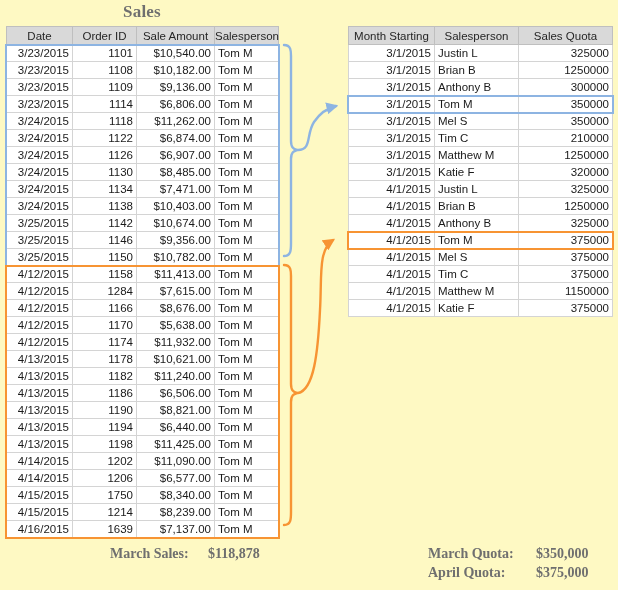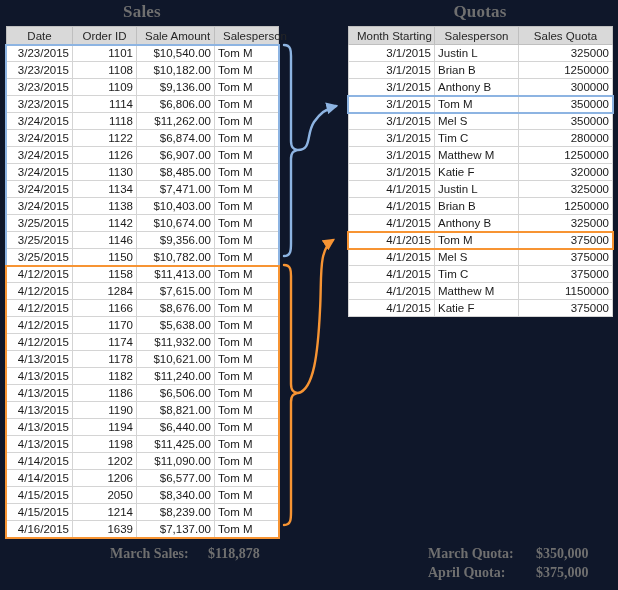--- a/index.html
+++ b/index.html
@@ -4,21 +4,21 @@
 <style>
   html, body {
     margin: 0;
     padding: 0;
     background: #000000;
   }
   #page {
     position: relative;
     width: 618px;
     height: 590px;
-    background: #0f172a;
+    background: #fef9c3;
     overflow: hidden;
     font-family: "Liberation Sans", sans-serif;
   }
 
   
   .panel-title {
     position: absolute;
     color: #6f6f6f;
     font-family: "Liberation Serif", serif;
     font-weight: bold;
@@ -39,21 +39,21 @@
     color: #1a1a1a;
     table-layout: fixed;
   }
   .sheet th {
     background: #d9d9d9;
     color: #262626;
     font-weight: normal;
     font-size: 11.5px;
     text-align: center;
     height: 17px;
-    padding: 0 8px;
+    padding: 0 0;
     border: 1px solid #bfbfbf;
     white-space: nowrap;
   }
   .sheet td {
     height: 16px;
     padding: 0 3px;
     border: 1px solid #d4d4d4;
     white-space: nowrap;
     overflow: hidden;
   }
@@ -114,21 +114,20 @@
   .summary-label { display: inline-block; width: 98px; }
   .summary-value { display: inline-block; }
   #summary-quotas .summary-label { width: 108px; }
 </style>
 </head>
 <body>
 
 <div id="page">
 
   <div class="panel-title" id="title-sales">Sales</div>
-  <div class="panel-title" id="title-quotas">Quotas</div>
 
   <table class="sheet" id="sales-table">
     <colgroup>
       <col class="c-date">
         <col class="c-order">
         <col class="c-amt">
         <col class="c-person">
     </colgroup>
     <thead>
       <tr>
@@ -290,21 +289,21 @@
           <td class="text">Tom M</td>
         </tr>
         <tr>
           <td class="num">4/14/2015</td>
           <td class="num">1206</td>
           <td class="num">$6,577.00</td>
           <td class="text">Tom M</td>
         </tr>
         <tr>
           <td class="num">4/15/2015</td>
-          <td class="num">2050</td>
+          <td class="num">1750</td>
           <td class="num">$8,340.00</td>
           <td class="text">Tom M</td>
         </tr>
         <tr>
           <td class="num">4/15/2015</td>
           <td class="num">1214</td>
           <td class="num">$8,239.00</td>
           <td class="text">Tom M</td>
         </tr>
         <tr>
@@ -351,21 +350,21 @@
           <td class="num">350000</td>
         </tr>
         <tr>
           <td class="num">3/1/2015</td>
           <td class="text">Mel S</td>
           <td class="num">350000</td>
         </tr>
         <tr>
           <td class="num">3/1/2015</td>
           <td class="text">Tim C</td>
-          <td class="num">280000</td>
+          <td class="num">210000</td>
         </tr>
         <tr>
           <td class="num">3/1/2015</td>
           <td class="text">Matthew M</td>
           <td class="num">1250000</td>
         </tr>
         <tr>
           <td class="num">3/1/2015</td>
           <td class="text">Katie F</td>
           <td class="num">320000</td>

